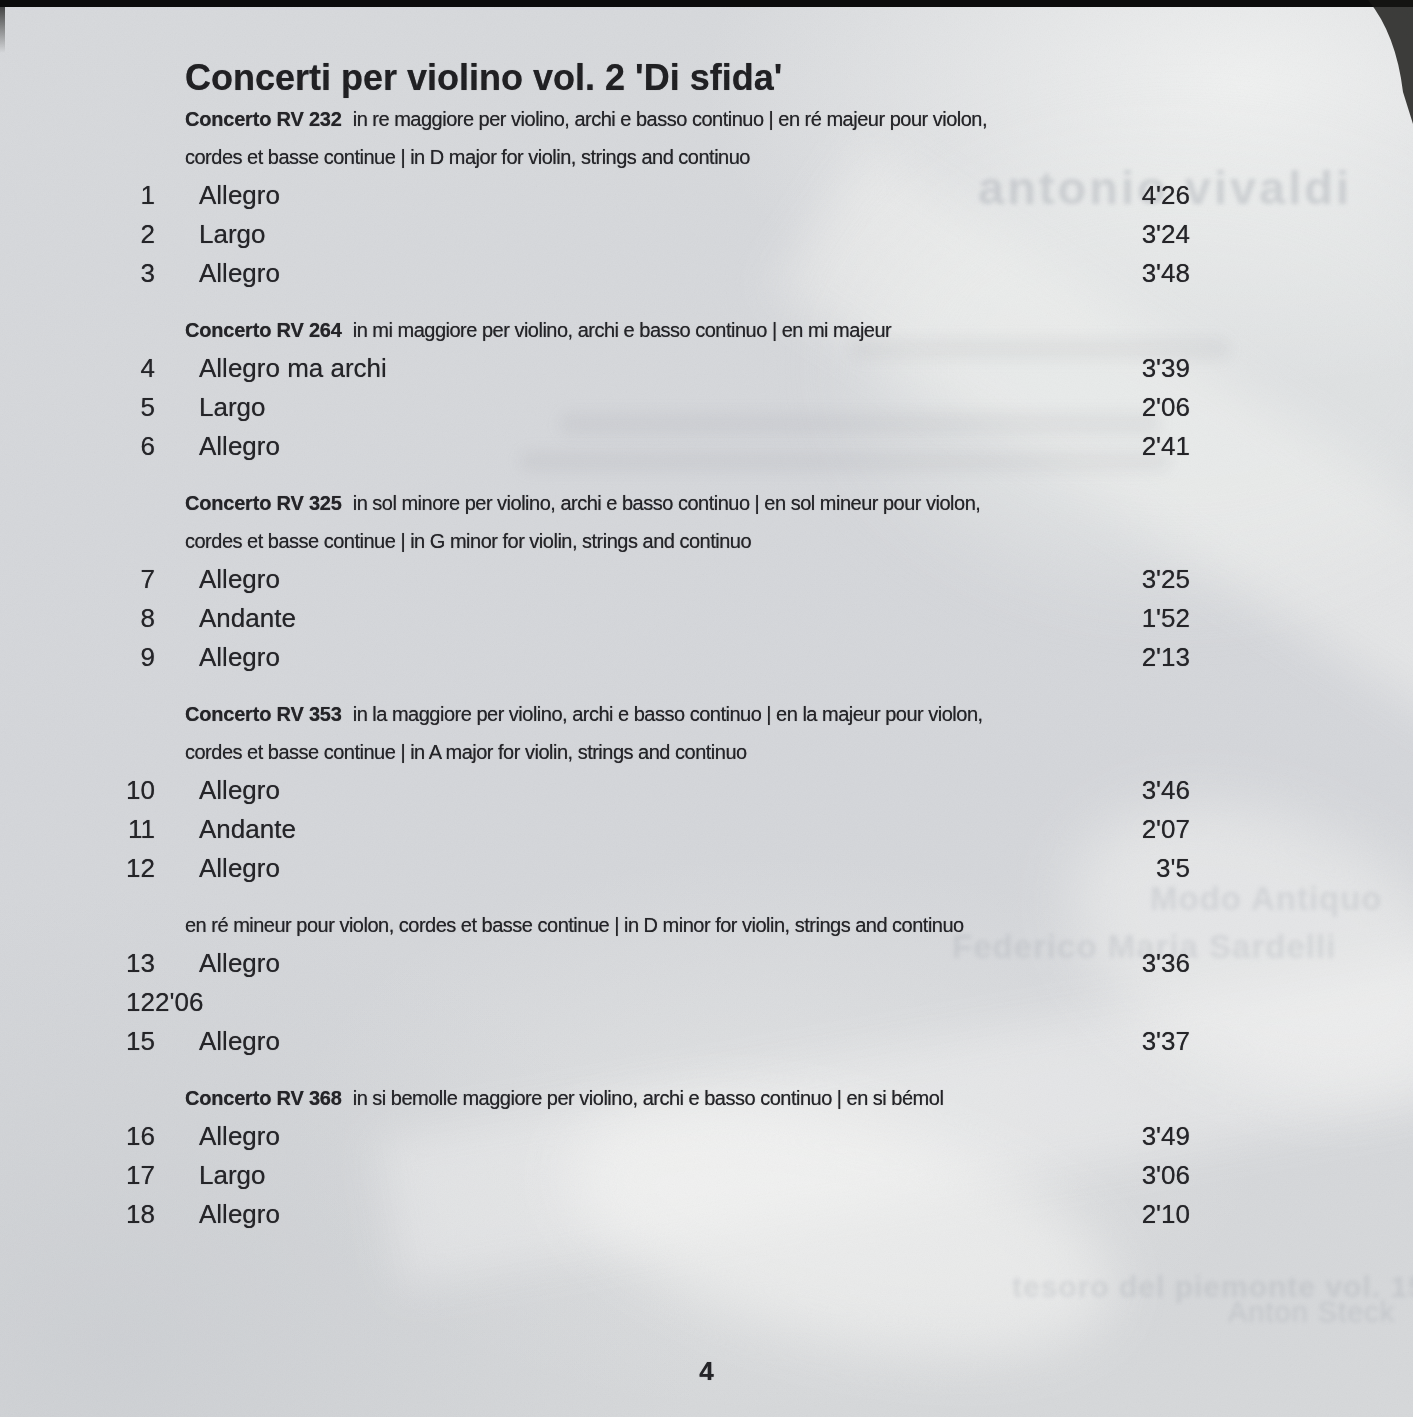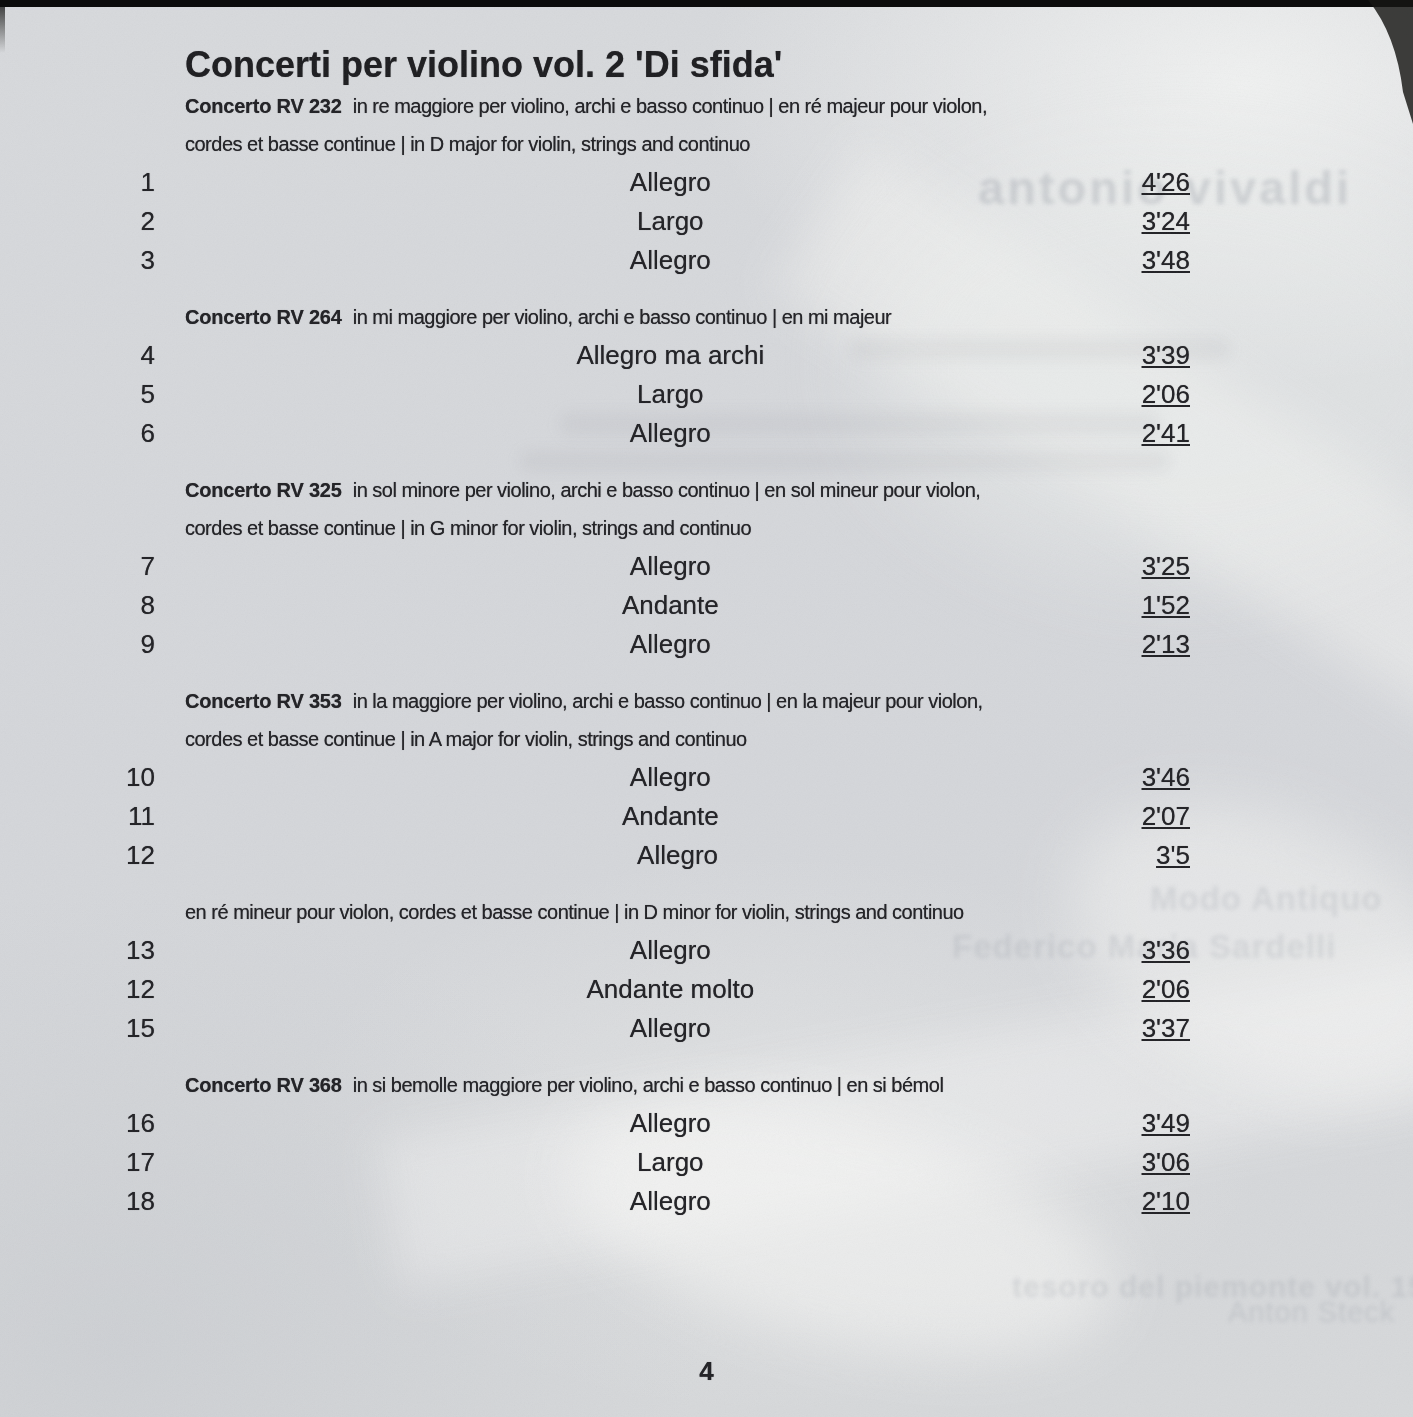--- a/index.html
+++ b/index.html
@@ -35,30 +35,30 @@
   .g-modo     { left:1150px; top:880px;  font-size:33px; opacity:0.20; }
   .g-federico { left:952px;  top:928px;  font-size:33px; opacity:0.20; }
   .g-tesoro   { left:1012px; top:1270px; font-size:30px; opacity:0.22; }
   .g-anton    { left:1228px; top:1296px; font-size:29px; opacity:0.26; font-weight:normal; }
   .smudge { position:absolute; background:rgba(135,141,152,0.10); filter:blur(7px); border-radius:10px; z-index:1; }
   .sm-1 { left:850px; top:338px; width:380px; height:22px; }
   .sm-2 { left:560px; top:412px; width:600px; height:24px; }
   .sm-3 { left:520px; top:450px; width:650px; height:22px; }
 
   
-  .content { position:absolute; left:0; top:42px; width:100%; box-sizing:border-box; padding:0 223px 0 100px; z-index:3; }
+  .content { position:absolute; left:0; top:55px; width:100%; box-sizing:border-box; padding:0 223px 0 100px; z-index:3; }
   .title { margin:0 0 0 85px; font-size:36px; font-weight:bold; line-height:45px; color:#1c1c1f; letter-spacing:0; }
   .concerto { margin-top:18px; }
   .concerto:first-of-type { margin-top:0; }
   .heading { margin-left:85px; margin-right:-160px; font-size:20px; line-height:38px; white-space:nowrap; letter-spacing:-0.5px; }
   .heading .rv { font-weight:bold; margin-right:11px; letter-spacing:-0.2px; }
   .track { display:flex; align-items:baseline; font-size:26px; line-height:39px; }
   .track .no { flex:none; width:55px; text-align:right; }
-  .track .tname { flex:1; margin-left:44px;text-align:center; }
-  .track .dur { flex:none; text-align:right;text-decoration:underline; }
+  .track .tname { flex:1; margin-left:44px; }
+  .track .dur { flex:none; text-align:right; }
   .pageno { position:absolute; left:0; right:0; top:1356px; text-align:center; font-size:26px; font-weight:bold; z-index:3; }
 
   .grain { position:absolute; left:0; top:0; z-index:5; opacity:0.06; pointer-events:none; }
   .txt { text-shadow:0 0 0.7px rgba(32,32,36,0.7); }
 </style>
 </head>
 <body>
 
 <div class="page">
 
@@ -167,21 +167,20 @@
 
     <section class="concerto">
       <div class="heading txt">en ré mineur pour violon, cordes et basse continue | in D minor for violin, strings and continuo</div>
       <div class="track txt">
           <span class="no">13</span>
           <span class="tname">Allegro</span>
           <span class="dur">3'36</span>
         </div>
       <div class="track txt">
           <span class="no">12</span>
-          <span class="tname">Andante molto</span>
           <span class="dur">2'06</span>
         </div>
       <div class="track txt">
           <span class="no">15</span>
           <span class="tname">Allegro</span>
           <span class="dur">3'37</span>
         </div>
     </section>
 
     <section class="concerto">

